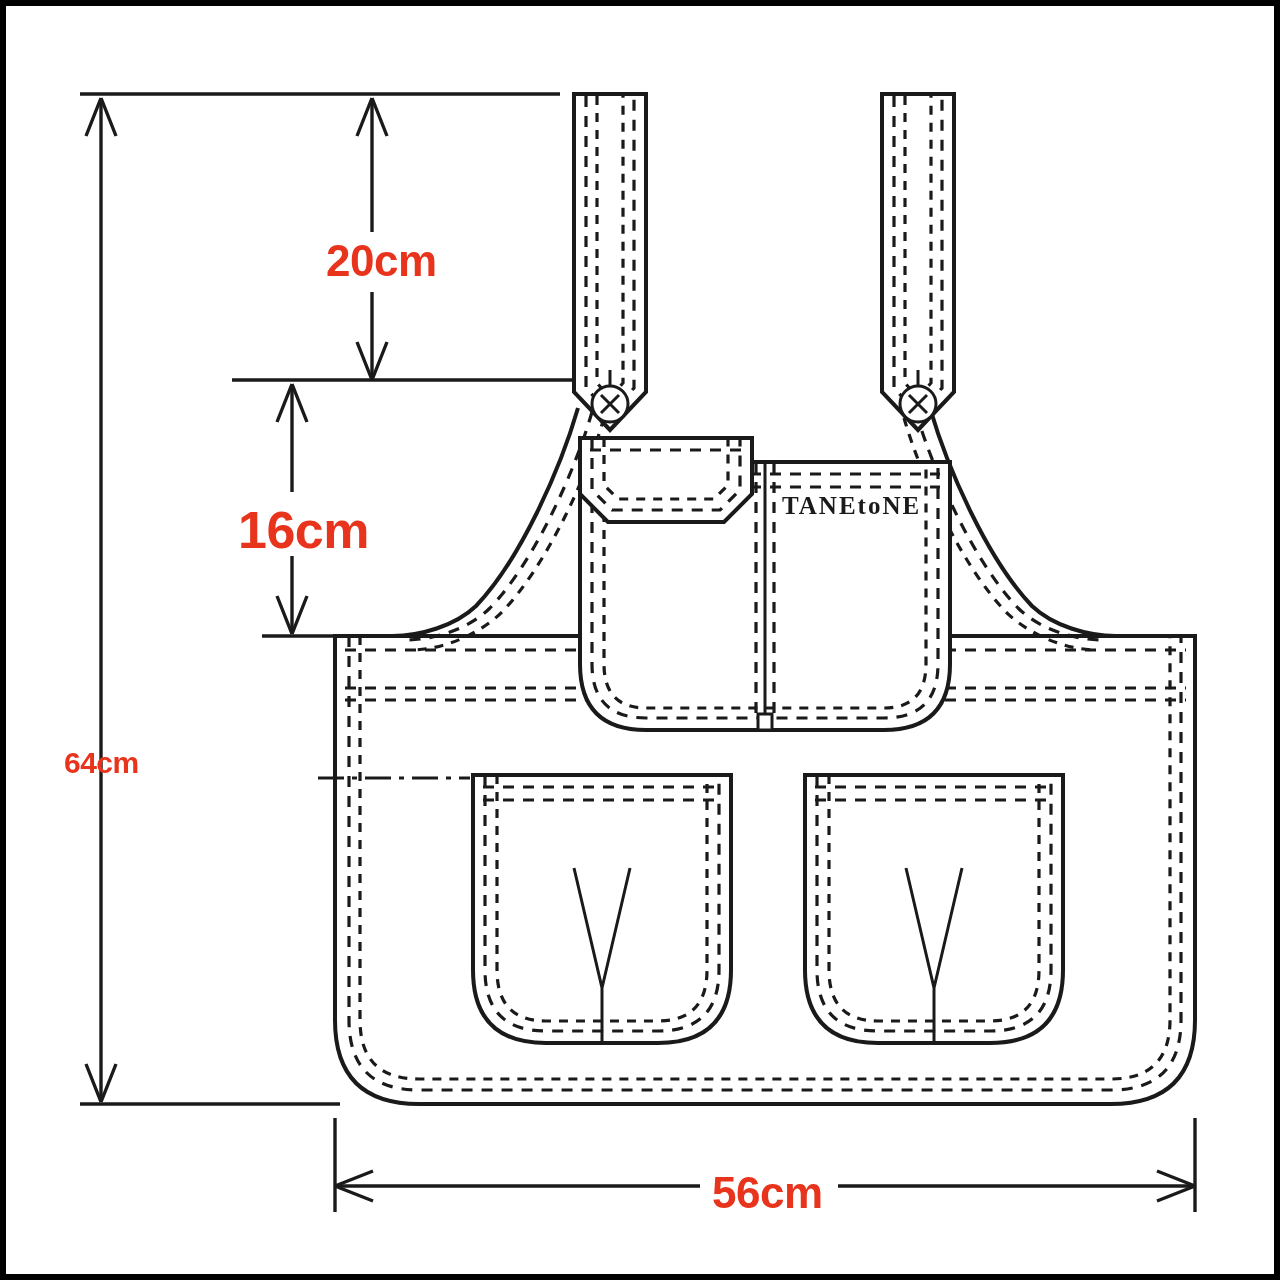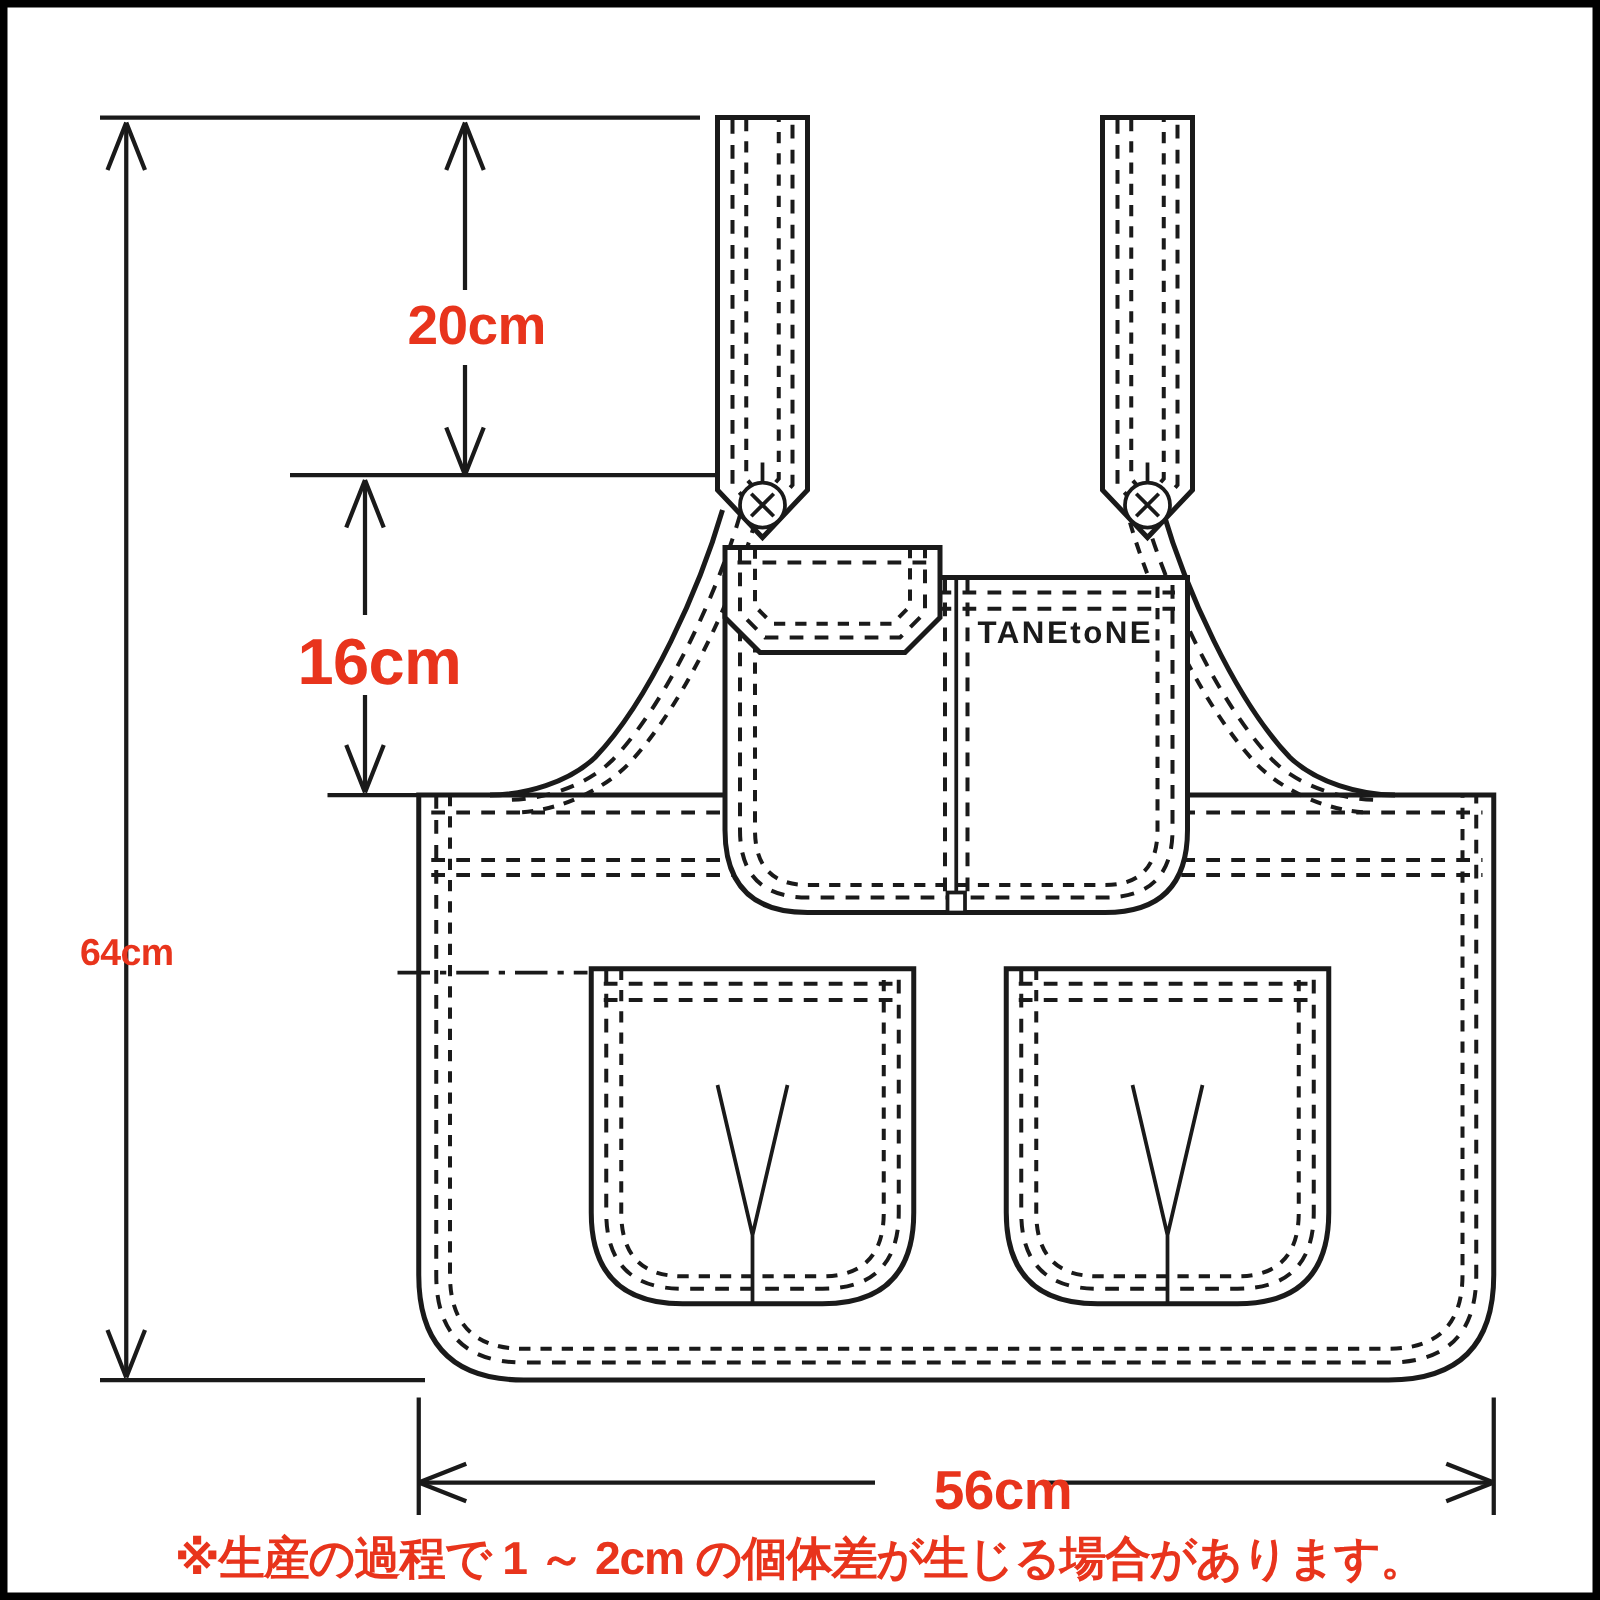--- a/index.html
+++ b/index.html
@@ -30,42 +30,42 @@
     position: absolute;
     color: #E8341C;
     font-weight: bold;
     letter-spacing: -0.5px;
     white-space: nowrap;
     font-family: "Liberation Sans", sans-serif;
   }
   #label-20 { left: 326px; top: 236px; font-size: 44px; }
   #label-16 { left: 238px; top: 500px; font-size: 52px; }
   #label-64 { left: 64px; top: 746px; font-size: 30px; }
-  #label-56 { left: 712px; top: 1168px; font-size: 44px; margin-left: 35px; }
+  #label-56 { left: 712px; top: 1168px; font-size: 44px; }
   #note {
     position: absolute;
     left: 0; top: 1222px;
     width: 1280px;
     text-align: center;
     color: #E8341C;
     font-weight: bold;
     font-size: 37px;
     letter-spacing: -1px;
     white-space: nowrap;
     font-family: "Liberation Sans", "DejaVu Sans", sans-serif;
   }
   .brand {
     position: absolute;
     left: 782px; top: 492px;
     font-size: 25px;
     font-weight: bold;
     letter-spacing: 2px;
     color: #1a1a1a;
     white-space: nowrap;
-    font-family: Liberation Sans, sans-serif;
+    font-family: Liberation Serif, serif;
     text-align: center;
   }
 </style>
 </head>
 <body>
 
 <div id="stage">
   <div id="canvas"></div>
 
   <svg id="diagram" viewBox="0 0 1280 1280">
@@ -245,14 +245,13 @@
     </g>
   </svg>
 
   <div class="dim-label" id="label-20">20cm</div>
   <div class="dim-label" id="label-16">16cm</div>
   <div class="dim-label" id="label-64">64cm</div>
   <div class="dim-label" id="label-56">56cm</div>
 
   <div class="brand">TANEtoNE</div>
 
-  <div id="note">※生産の過程で 1 ～ 2cm の個体差が生じる場合があります。</div>
 </div>
 
 </body></html>

